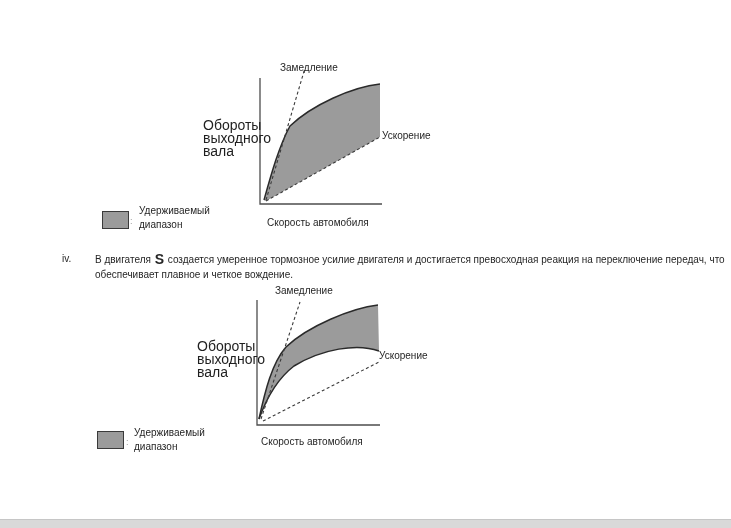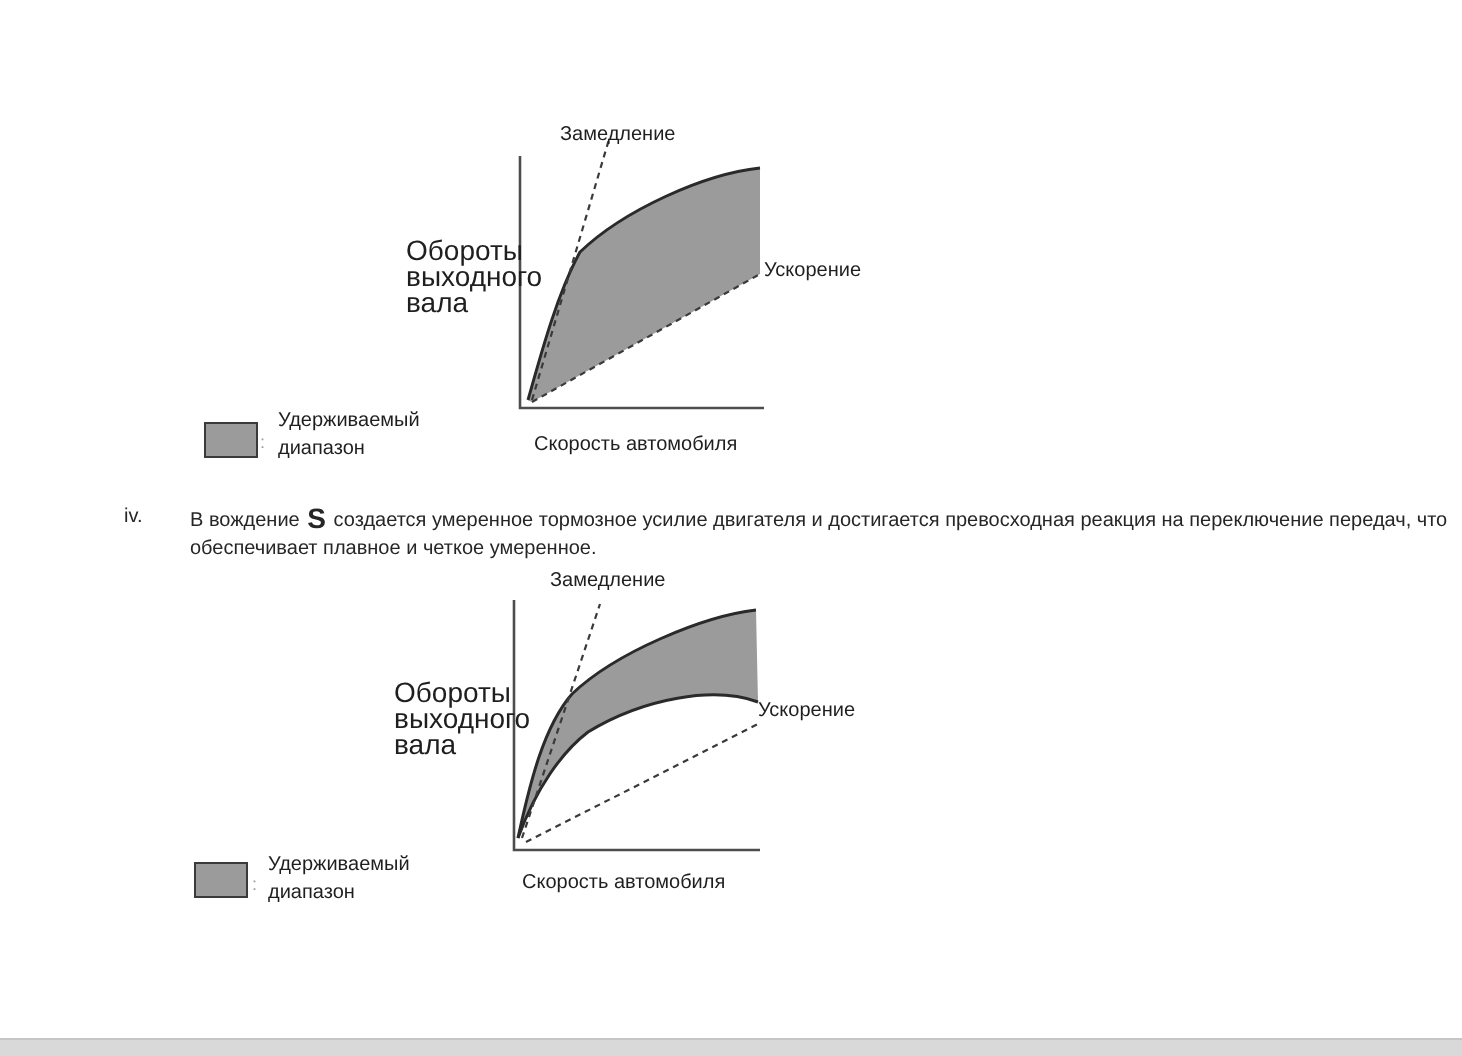--- a/index.html
+++ b/index.html
@@ -56,25 +56,25 @@
     <div class="abs legend-colon" style="left:130px;top:217px;">:</div>
     <div class="abs legend-text" style="left:139px;top:204px;">
       <div>Удерживаемый</div>
       <div>диапазон</div>
     </div>
   </div>
 
   <div>
     <div class="abs para" style="left:62px;top:251px;">iv.</div>
     <div class="abs para" style="left:95px;top:251px;">
-      <span>В вождение</span>
+      <span>В двигателя</span>
       <span class="big-s">S</span>
       <span>создается умеренное тормозное усилие двигателя и достигается превосходная реакция на переключение передач, что</span>
     </div>
-    <div class="abs para" style="left:95px;top:267px;">обеспечивает плавное и четкое умеренное.</div>
+    <div class="abs para" style="left:95px;top:267px;">обеспечивает плавное и четкое вождение.</div>
   </div>
 
   <div>
     <svg class="abs" style="left:248px;top:283px;" width="200" height="150" viewBox="0 0 200 150">
 
       <path d="M11,136 C17,108 24,80 38,64 C60,43 104,25 130,22 L131,68 C109,60 74,66 46,83 C33,93 20,111 11,136 Z" fill="#9b9b9b" stroke="none"></path>
 
       <path d="M11,136 C17,108 24,80 38,64 C60,43 104,25 130,22" fill="none" stroke="#2a2a2a" stroke-width="1.5"></path>
 
       <path d="M11,136 C20,111 33,93 46,83 C74,66 109,60 131,68" fill="none" stroke="#2a2a2a" stroke-width="1.5"></path>

